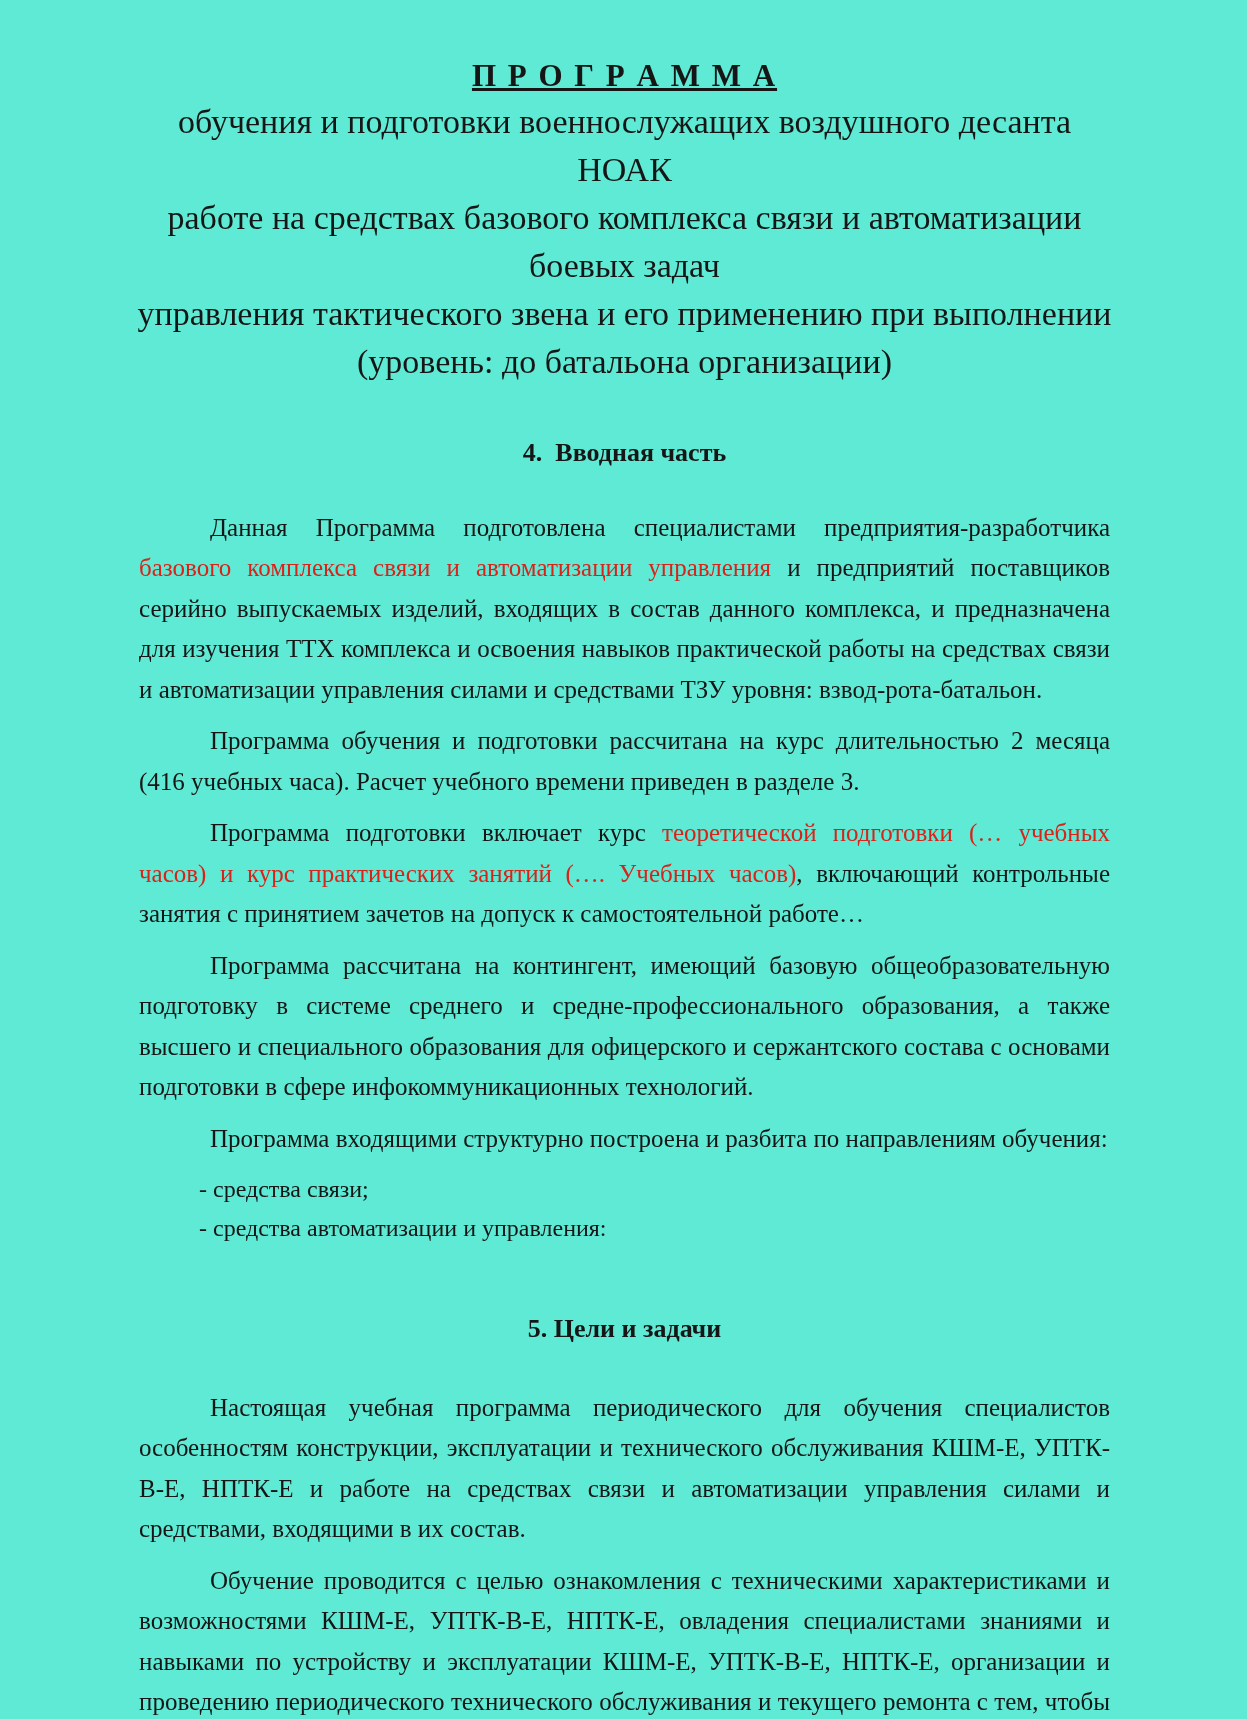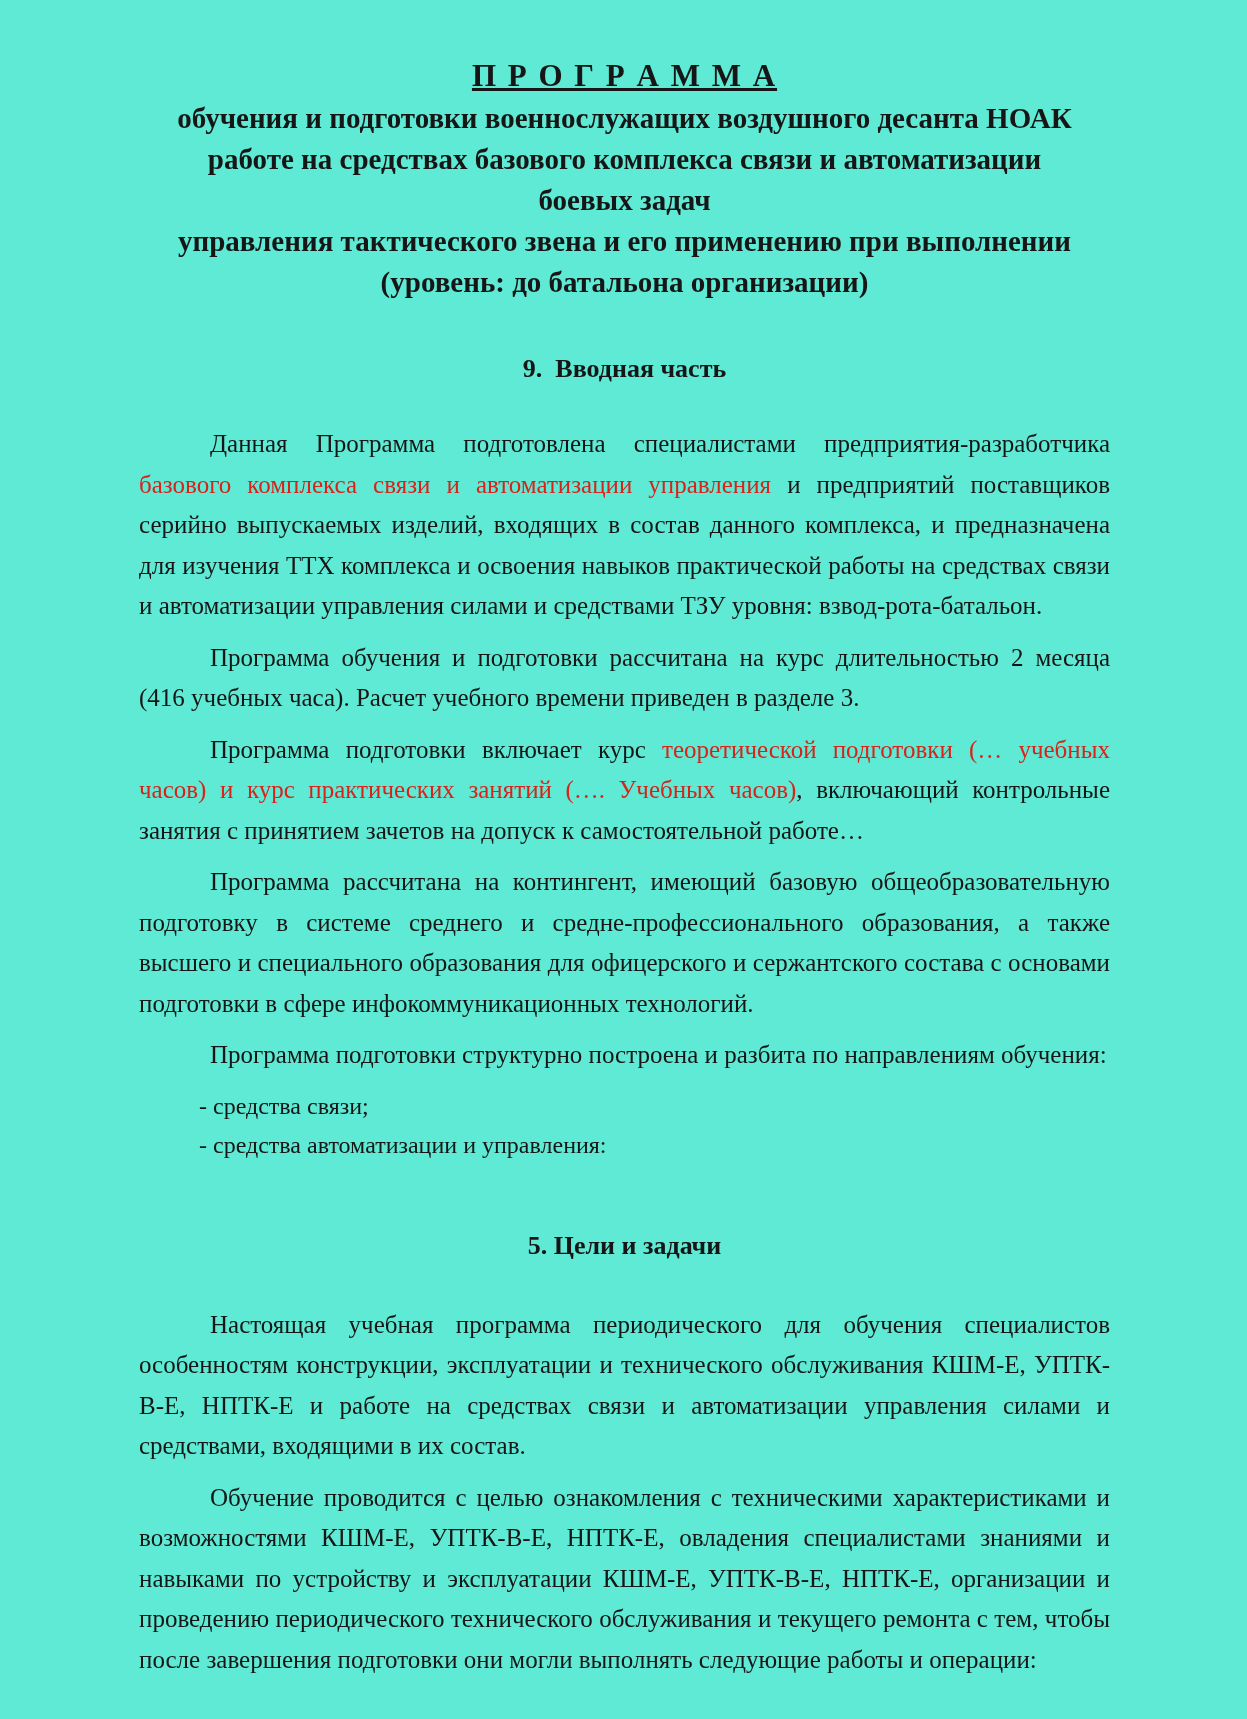--- a/index.html
+++ b/index.html
@@ -20,22 +20,22 @@
   .doc-title {
     margin: 0 0 4px 0;
     font-size: 31px;
     font-weight: bold;
     text-align: center;
     text-decoration: underline;
     letter-spacing: 2px;
     white-space: pre-wrap;
   }
   .doc-subtitle {
-    font-size: 29px;
-    font-weight: bold;
+    font-size: 34px;
+    font-weight: normal;
     text-align: center;
     line-height: 1.41;
   }
   .sec-heading {
     margin: 52px 0 40px 0;
     font-size: 26px;
     font-weight: bold;
     text-align: center;
     white-space: pre-wrap;
   }
@@ -68,31 +68,31 @@
   <h1 class="doc-title">П Р О Г Р А М М А</h1>
 
   <div class="doc-subtitle">
     <div>обучения и подготовки военнослужащих воздушного десанта НОАК</div>
     <div>работе на средствах базового комплекса связи и автоматизации</div>
     <div>боевых задач</div>
     <div>управления тактического звена и его применению при выполнении</div>
     <div>(уровень: до батальона организации)</div>
   </div>
 
-  <h2 class="sec-heading">9.  Вводная часть</h2>
+  <h2 class="sec-heading">4.  Вводная часть</h2>
 
   <p class="para"><span>Данная Программа подготовлена специалистами предприятия-разработчика </span><span class="red">базового комплекса связи и автоматизации управления</span><span> и предприятий поставщиков серийно выпускаемых изделий, входящих в состав данного комплекса, и предназначена для изучения ТТХ комплекса и освоения навыков практической работы на средствах связи и автоматизации управления силами и средствами ТЗУ уровня: взвод-рота-батальон.</span></p>
 
   <p class="para">Программа обучения и подготовки рассчитана на курс длительностью 2 месяца (416 учебных часа). Расчет учебного времени приведен в разделе 3.</p>
 
   <p class="para"><span>Программа подготовки включает курс </span><span class="red">теоретической подготовки (… учебных часов) и курс практических занятий (…. Учебных часов)</span><span>, включающий контрольные занятия с принятием зачетов на допуск к самостоятельной работе…</span></p>
 
   <p class="para">Программа рассчитана на контингент, имеющий базовую общеобразовательную подготовку в системе среднего и средне-профессионального образования, а также высшего и специального образования для офицерского и сержантского состава с основами подготовки в сфере инфокоммуникационных технологий.</p>
 
-  <p class="para">Программа подготовки структурно построена и разбита по направлениям обучения:</p>
+  <p class="para">Программа входящими структурно построена и разбита по направлениям обучения:</p>
 
   <p class="list-item">- средства связи;</p>
   <p class="list-item">- средства автоматизации и управления:</p>
 
   <h2 class="sec-heading sec2">5. Цели и задачи</h2>
 
   <p class="para">Настоящая учебная программа периодического для обучения специалистов особенностям конструкции, эксплуатации и технического обслуживания КШМ-Е, УПТК-В-Е, НПТК-Е и работе на средствах связи и автоматизации управления силами и средствами, входящими в их состав.</p>
 
   <p class="para">Обучение проводится с целью ознакомления с техническими характеристиками и возможностями КШМ-Е, УПТК-В-Е, НПТК-Е, овладения специалистами знаниями и навыками по устройству и эксплуатации КШМ-Е, УПТК-В-Е, НПТК-Е, организации и проведению периодического технического обслуживания и текущего ремонта с тем, чтобы после завершения подготовки они могли выполнять следующие работы и операции:</p>
 

